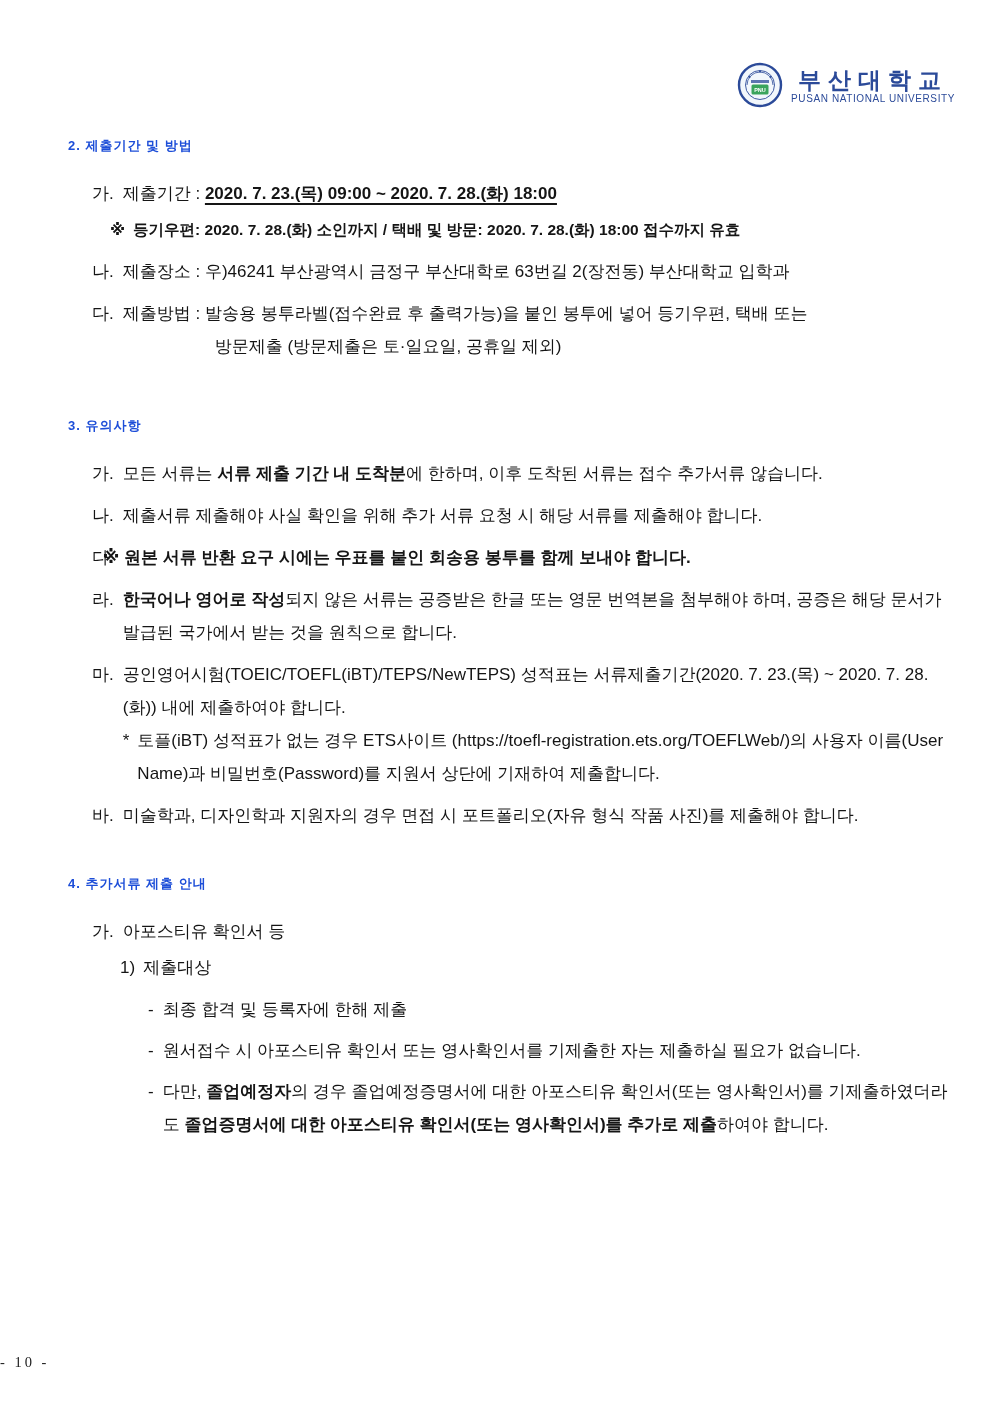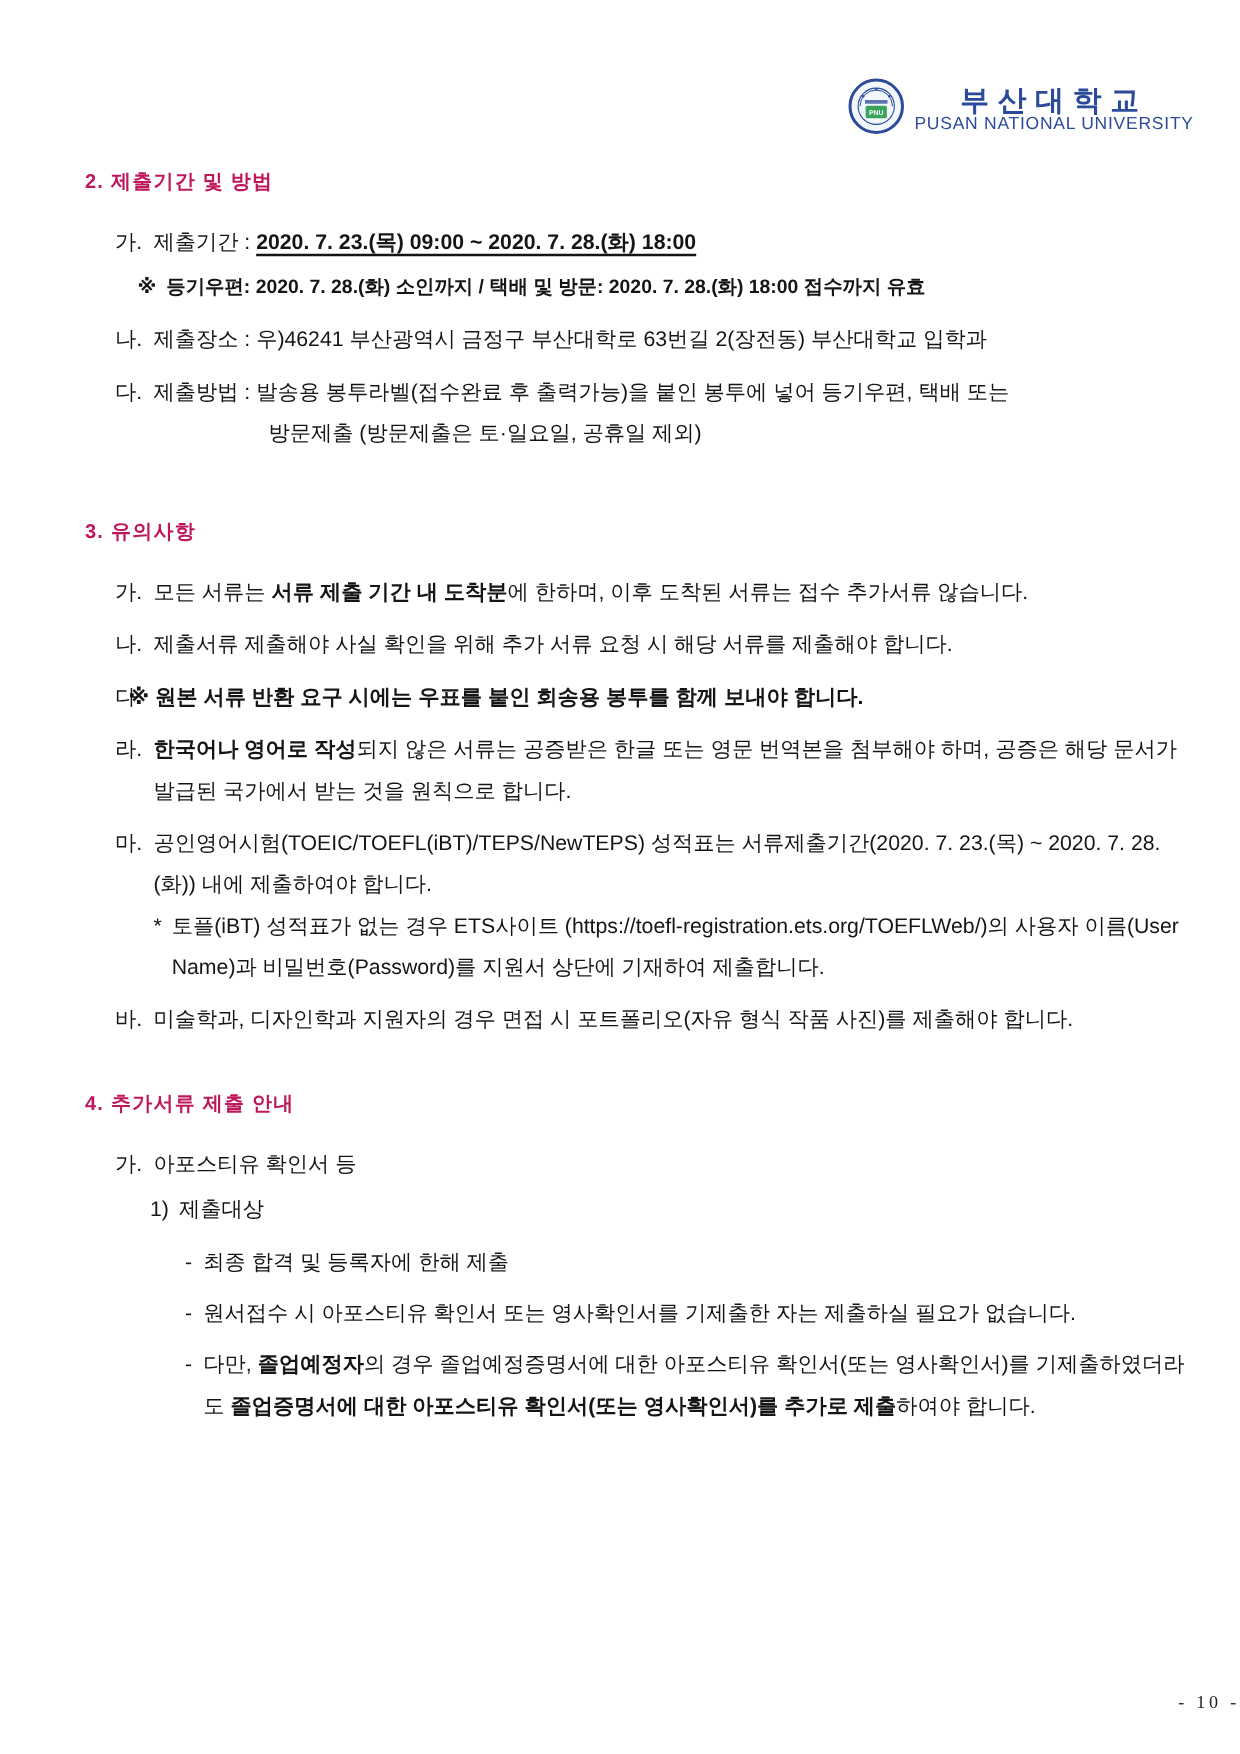--- a/index.html
+++ b/index.html
@@ -12,24 +12,24 @@
     color: #151515;
     overflow: hidden;
   }
   .page { padding: 62px 37px 0 64px; }
 
   
   header { display: flex; justify-content: flex-end; margin-bottom: 26px; }
   .logo { display: flex; align-items: center; gap: 8px; }
   .logo-text { display: flex; flex-direction: column; align-items: center; }
   .logo-kr { font-size: 23px; font-weight: bold; color: #2b4a99; letter-spacing: 7px; line-height: 26px; white-space: nowrap; }
-  .logo-en { font-size: 14px; color: #2b4a99; letter-spacing: 0.6px; line-height: 11px; white-space: nowrap; }
+  .logo-en { font-size: 10px; color: #2b4a99; letter-spacing: 0.6px; line-height: 11px; white-space: nowrap; }
 
   
-  h2 { font-size: 16px; font-weight: bold; color: #be185d; line-height: 24px; margin: 0 0 19px 4px; letter-spacing: 1px; }
+  h2 { font-size: 13px; font-weight: bold; color: #1d4ed8; line-height: 24px; margin: 0 0 19px 4px; letter-spacing: 1px; }
   .sec2 { margin-bottom: 51px; }
   .sec3 { margin-bottom: 40px; }
   .item { display: flex; margin: 0 0 9px 28px; font-size: 17px; line-height: 33px; }
   .item.tight { margin-bottom: 3px; }
   .item > .label { flex: 0 0 auto; margin-right: 9px; white-space: nowrap; }
   .item > .content { flex: 1 1 auto; }
   .note2 { margin-left: 46px; font-size: 15.5px; font-weight: bold; }
   .note2 > .label { margin-right: 8px; }
   .cont-line { padding-left: 92px; }
   .inner-note { margin-left: -20px; font-weight: bold; }
@@ -41,21 +41,21 @@
   .bullet > .dash { flex: 0 0 auto; margin-right: 9px; }
   .bullet > .content { flex: 1 1 auto; }
 
   .b { font-weight: bold; }
   .u { text-decoration: underline; text-decoration-thickness: 2px; text-underline-offset: 4px; }
 
   footer {
     position: absolute;
     left: 0; right: 0;
     bottom: 32px;
-    text-align: right;
+    text-align: left;
     font-family: "Liberation Serif", "DejaVu Serif", serif;
     font-size: 14.5px;
     color: #222;
     letter-spacing: 3px;
   }
 </style>
 </head>
 <body>
 
 <div class="page">

